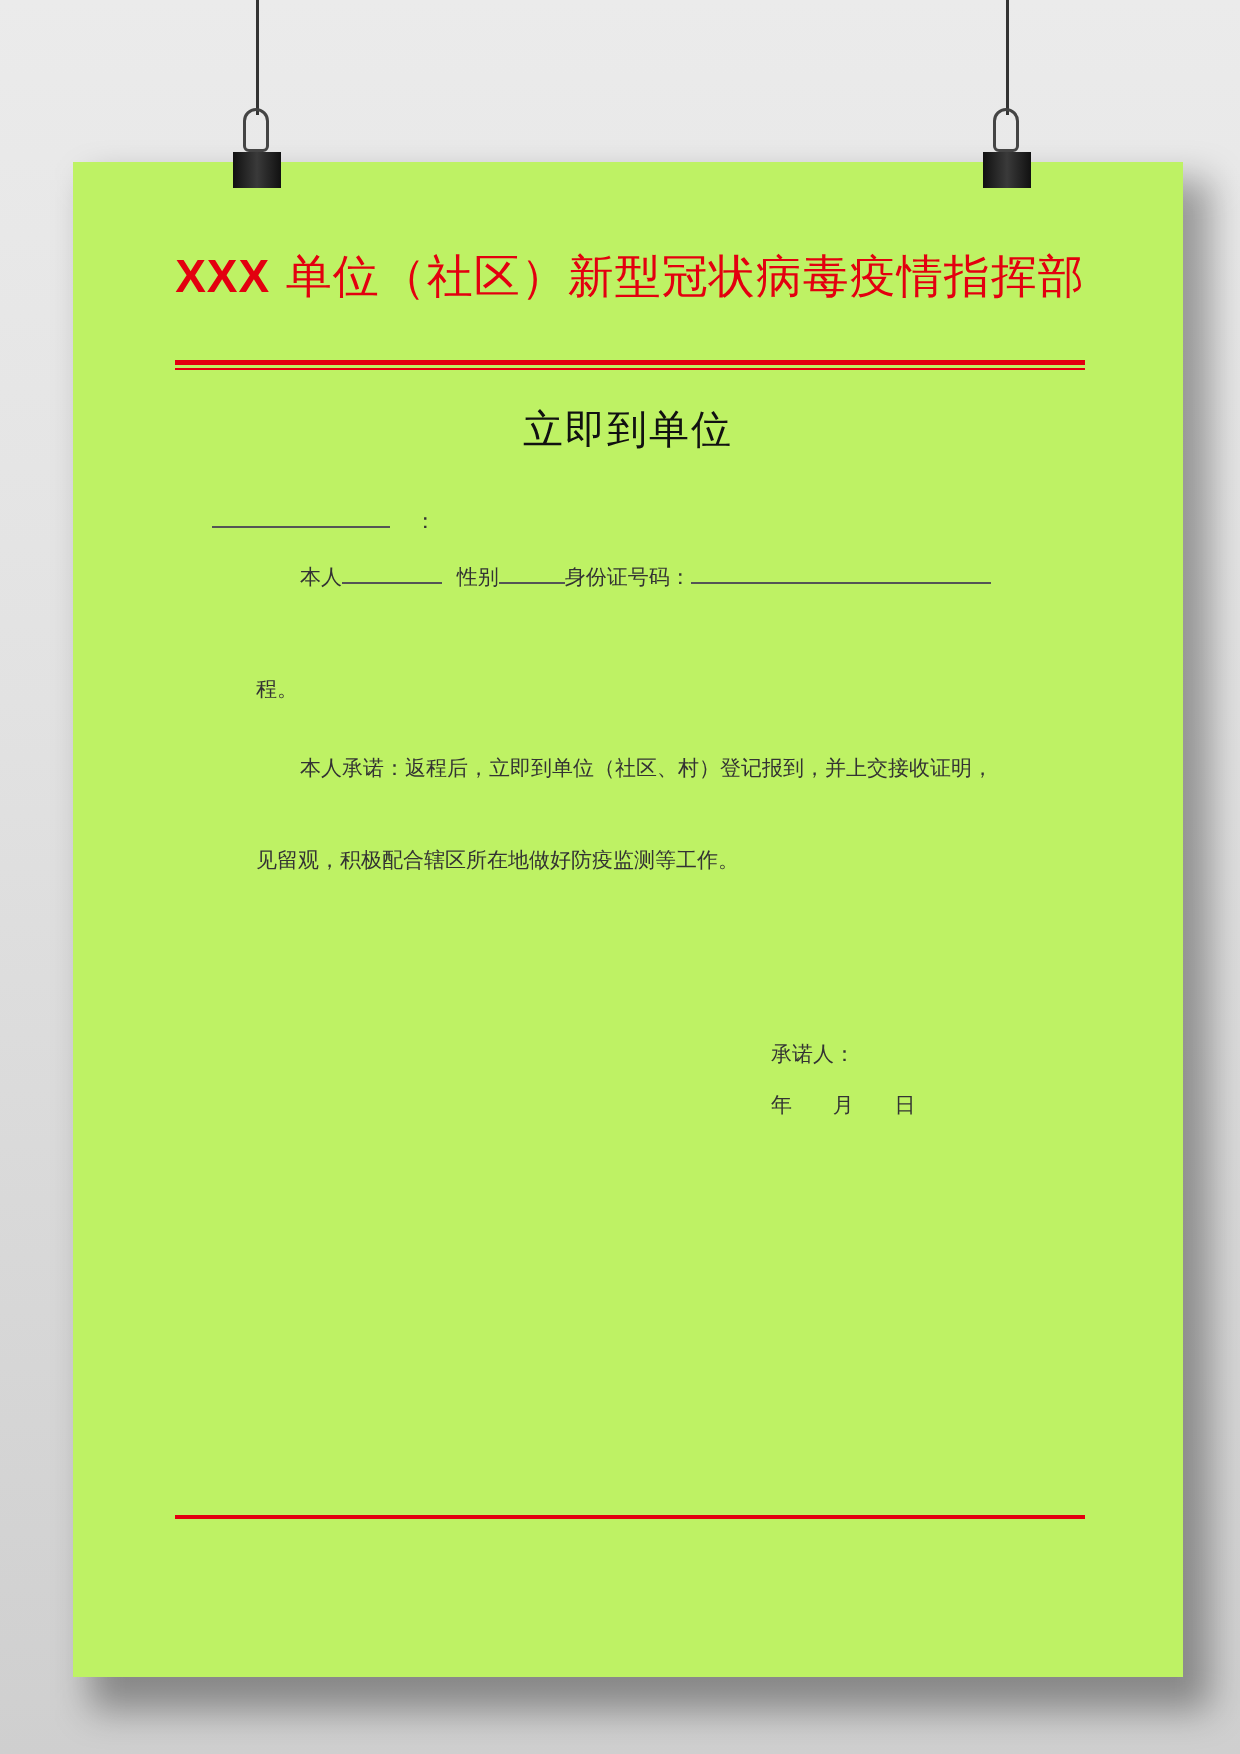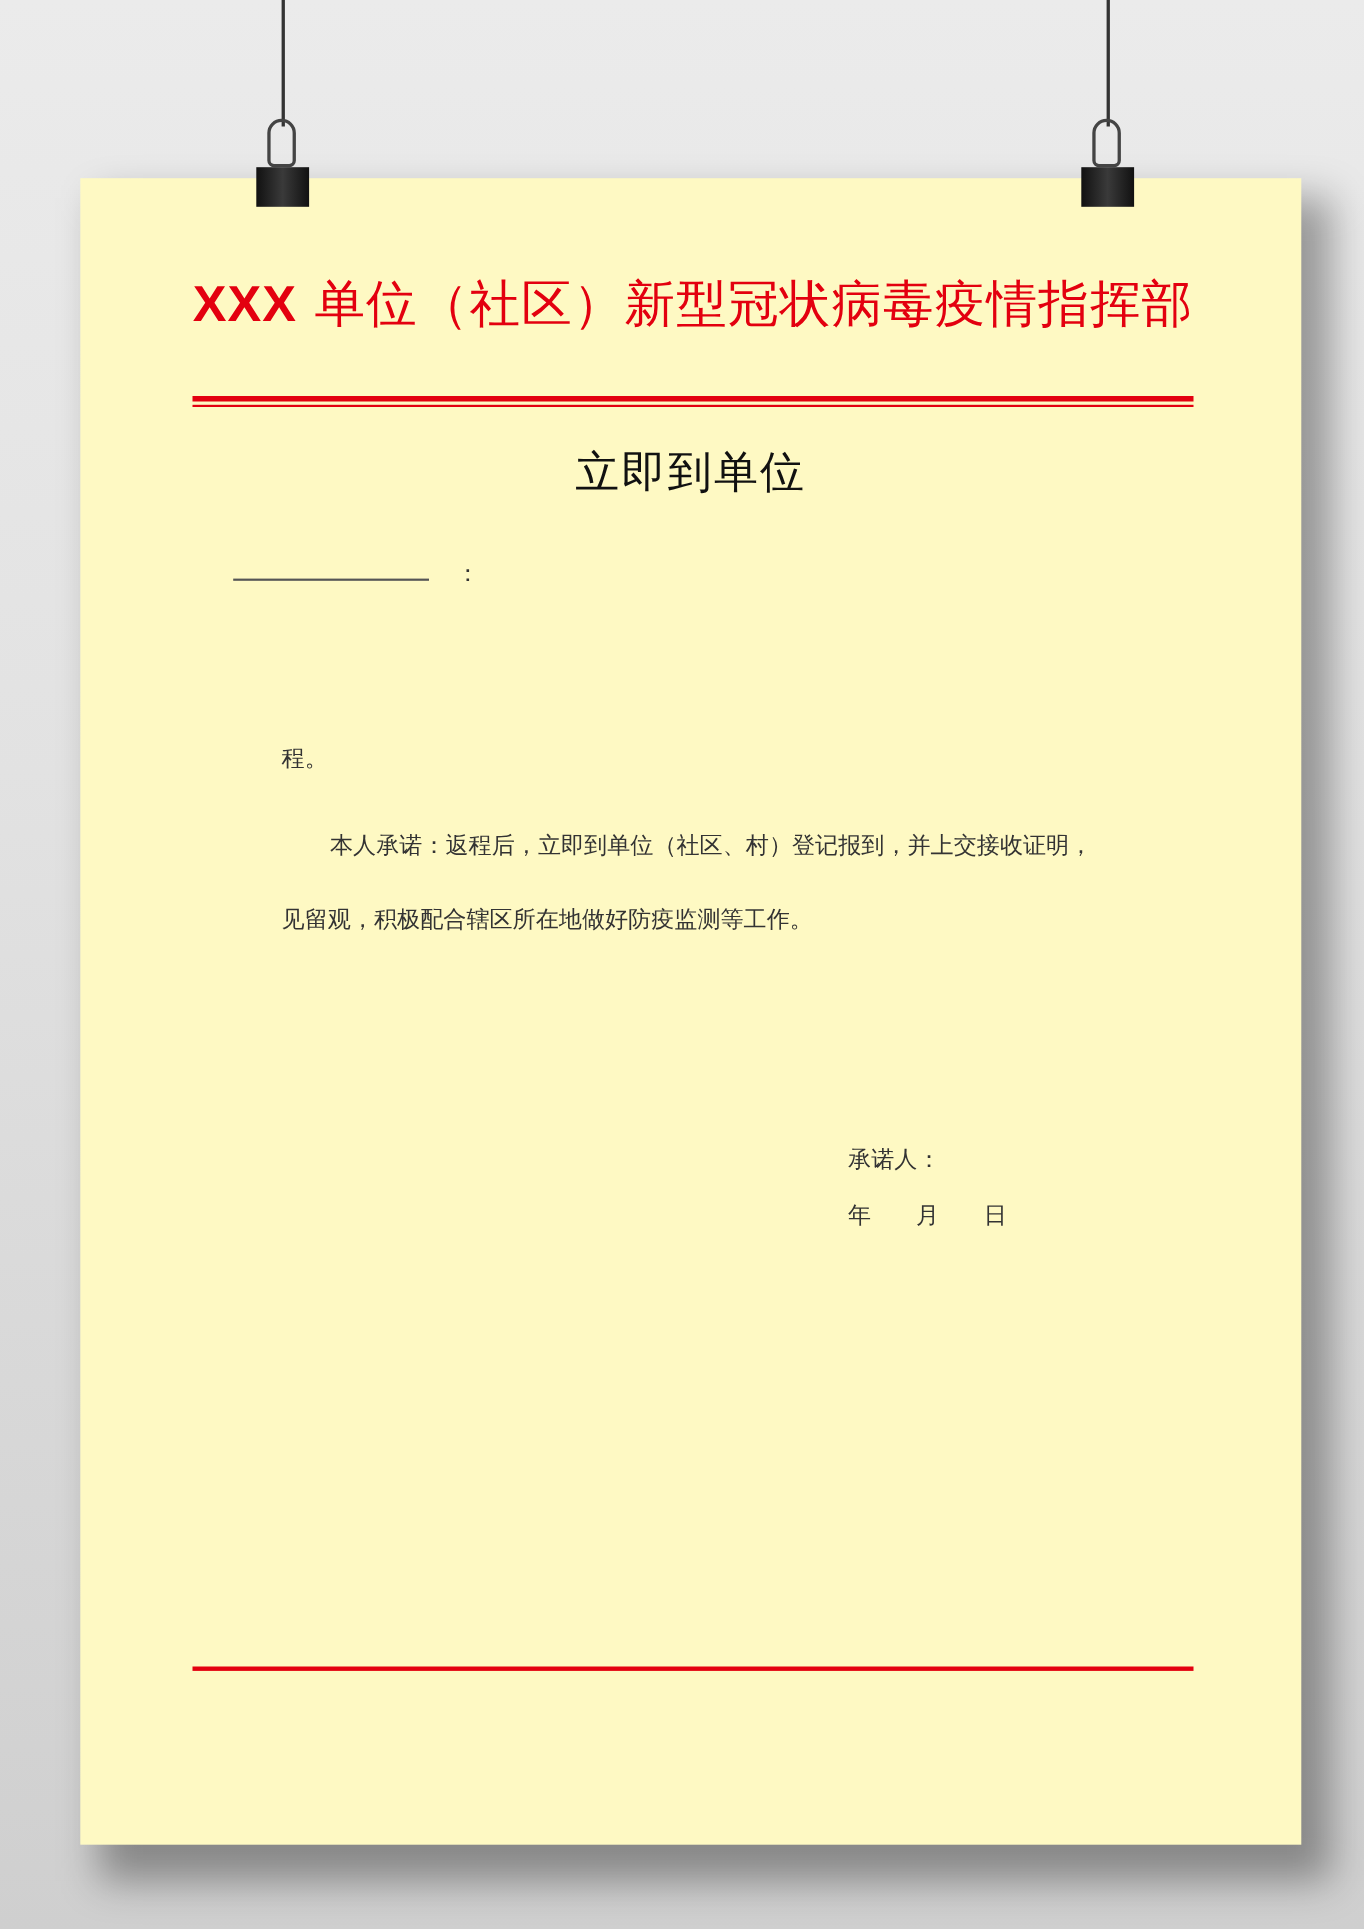--- a/index.html
+++ b/index.html
@@ -4,21 +4,21 @@
 <style>
   html,body{margin:0;padding:0;}
   body{width:1240px;height:1754px;position:relative;overflow:hidden;
     background:linear-gradient(180deg,#ebebeb 0%,#e2e2e2 40%,#cfcfcf 100%);
     font-family:"DejaVu Sans","Liberation Sans",sans-serif;}
   .wire{position:absolute;top:0;width:3px;background:#333;}
   .clip{position:absolute;}
   .clip .ring{position:absolute;left:10px;top:0;width:26px;height:44px;border:3px solid #444;border-radius:13px 13px 6px 6px;box-sizing:border-box;background:transparent;}
   .clip .body{position:absolute;left:0;top:44px;width:48px;height:36px;background:linear-gradient(90deg,#111,#3a3a3a 50%,#111);}
   .shadow{position:absolute;left:90px;top:180px;width:1120px;height:1530px;background:rgba(0,0,0,0.35);filter:blur(18px);}
-  .paper{position:absolute;left:73px;top:162px;width:1110px;height:1515px;background:#fef9c3;}
+  .paper{position:absolute;left:73px;top:162px;width:1110px;height:1515px;background:#bef264;}
   .hdr-title{position:absolute;left:92px;top:84px;width:930px;text-align:center;color:#e3000f;font-size:46px;font-family:"DejaVu Serif","Liberation Serif",serif;letter-spacing:1px;white-space:nowrap;}
   .hdr-title .xxx{font-family:"Liberation Sans",sans-serif;font-weight:bold;}
   .rule-thick{position:absolute;left:102px;width:910px;height:5px;background:#e3000f;}
   .rule-thin{position:absolute;left:102px;width:910px;height:2px;background:#e3000f;}
   .doc-title{position:absolute;left:0;width:1110px;top:240px;text-align:center;font-size:40px;color:#111;font-family:"DejaVu Serif","Liberation Serif",serif;letter-spacing:2px;}
   .body-text{position:absolute;font-size:21px;color:#333;white-space:nowrap;}
   .blank{display:inline-block;border-bottom:2px solid #555;vertical-align:baseline;height:1px;}
 </style>
 </head>
 <body>
@@ -36,26 +36,30 @@
   <div class="rule-thick" style="top:198px;"></div>
   <div class="rule-thin" style="top:206px;"></div>
 
   <div class="doc-title">立即到单位</div>
 
   <div class="body-text" style="left:139px;top:345px;">
     <span class="blank" style="width:178px;"></span>
     <span style="margin-left:18px;">：</span>
   </div>
 
+  <div class="body-text" style="left:227px;top:401px;">
+    <span>本人</span><span class="blank" style="width:100px;"></span>
+    <span style="margin-left:8px;">性别</span><span class="blank" style="width:66px;"></span><span>身份证号码：</span><span class="blank" style="width:300px;"></span>
+  </div>
 
 
   <div class="body-text" style="left:183px;top:513px;">程。</div>
 
   <div class="body-text" style="left:227px;top:592px;">本人承诺：返程后，立即到单位（社区、村）登记报到，并上交接收证明，</div>
-  <div class="body-text" style="left:183px;top:660px;">见留观，积极配合辖区所在地做好防疫监测等工作。</div>
+  <div class="body-text" style="left:183px;top:684px;">见留观，积极配合辖区所在地做好防疫监测等工作。</div>
 
   <div class="body-text" style="left:698px;top:878px;">承诺人：</div>
   <div class="body-text" style="left:698px;top:929px;">
     <span>年</span>
     <span style="margin-left:34px;">月</span>
     <span style="margin-left:34px;">日</span>
   </div>
 
   <div class="rule-thick" style="top:1353px;height:4px;"></div>
 </div>

